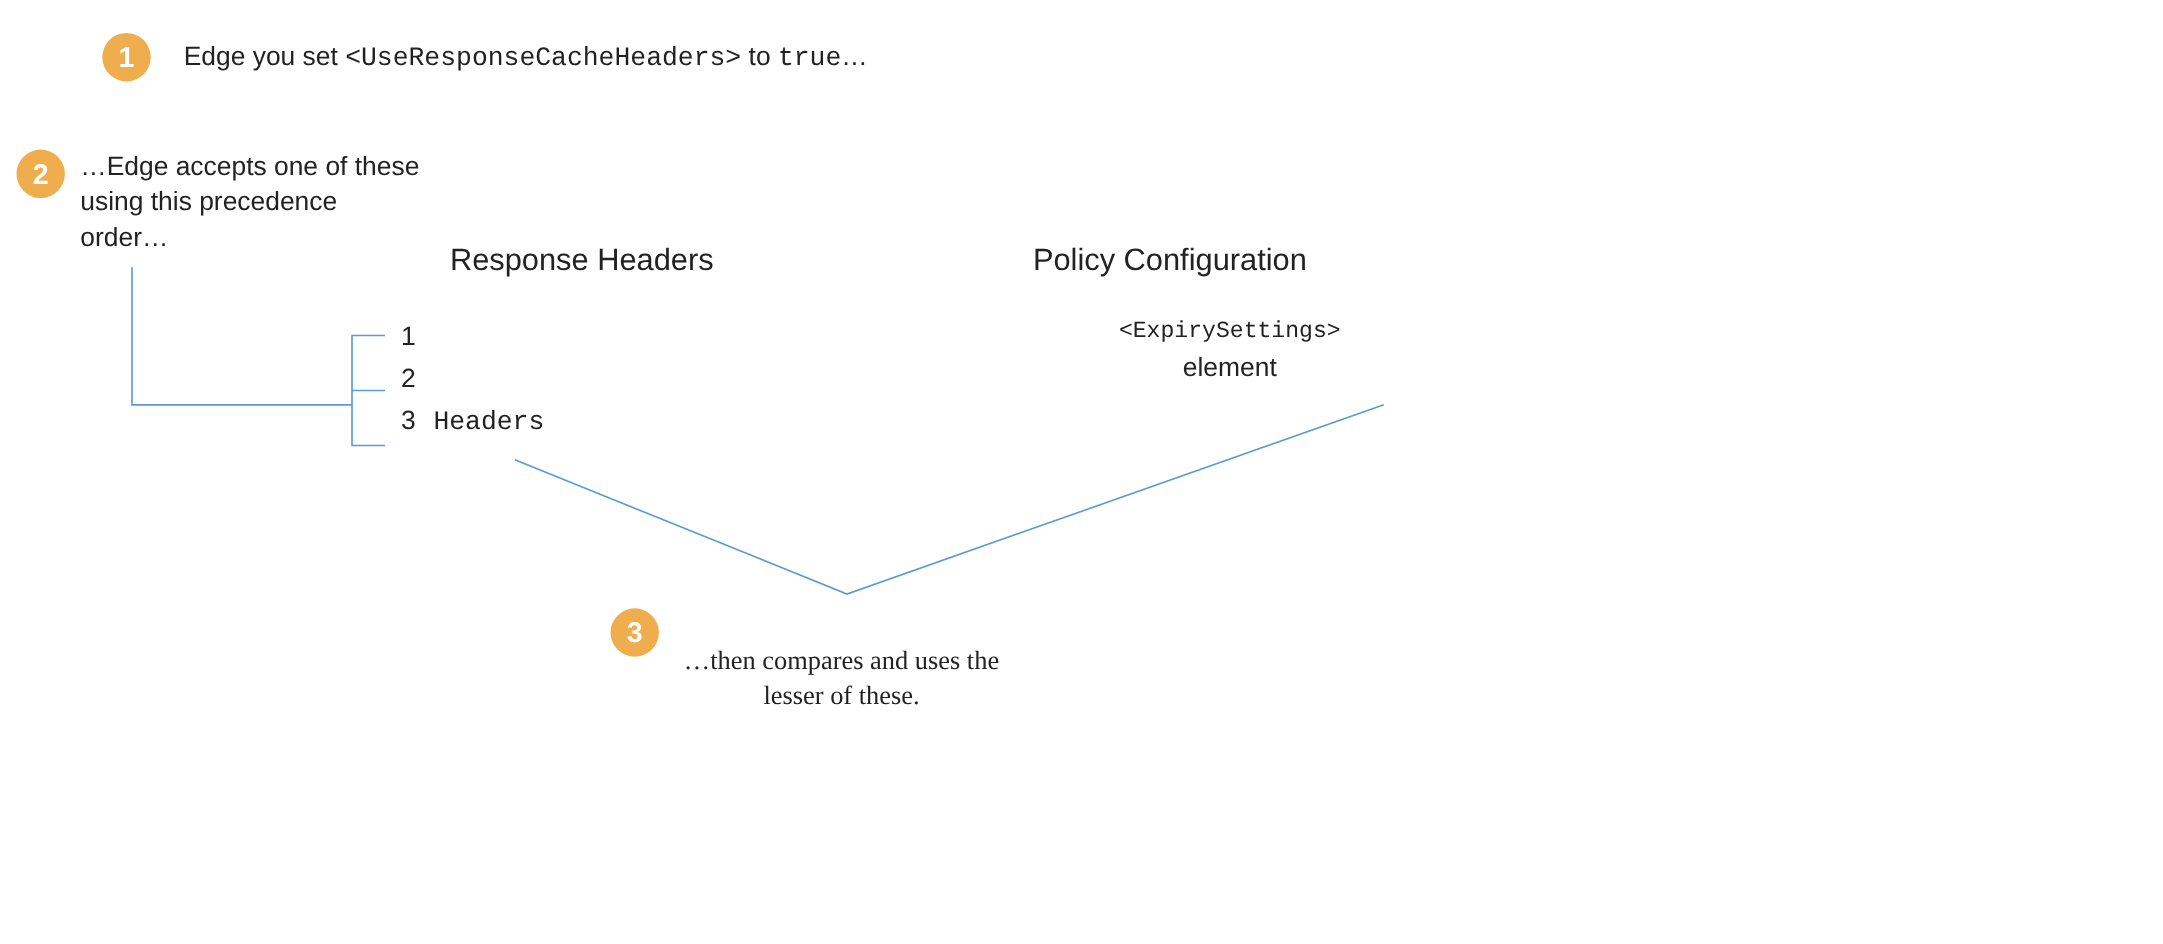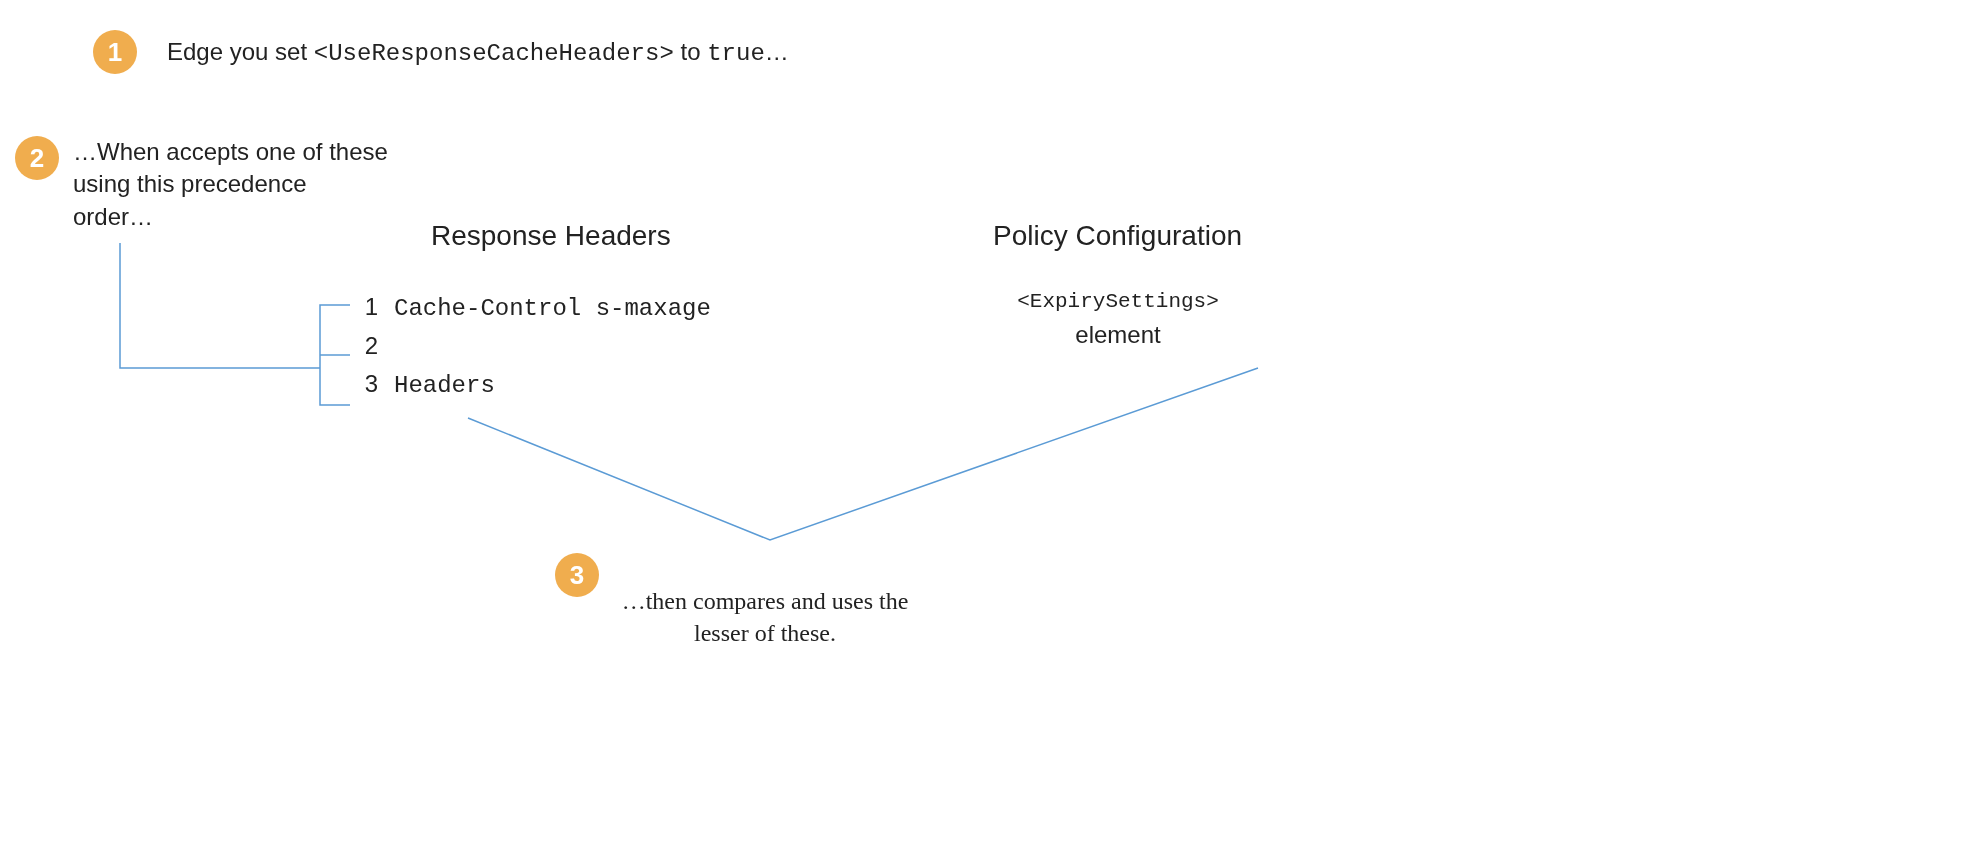--- a/index.html
+++ b/index.html
@@ -61,25 +61,25 @@
       font-family: "Gill Sans", "Gill Sans MT", "Segoe UI", sans-serif;
       max-width: 320px;
     }
     .col-heading {
       position: absolute;
       font-size: 28px;
       font-family: "Gill Sans", "Gill Sans MT", "Segoe UI", sans-serif;
     }
     .heading-response {
       top: 220px;
-      left: 431px;
+      left: 409px;
     }
     .heading-policy {
       top: 220px;
-      left: 993px;
+      left: 939px;
     }
     .headers-list {
       position: absolute;
       top: 293px;
       left: 360px;
       display: flex;
       flex-direction: column;
       gap: 10px;
     }
     .headers-list .row {
@@ -135,38 +135,37 @@
 
 <div class="step1">
   <span class="badge">1</span>
   <span class="step1-text">
     <span>Edge you set </span><span class="mono">&lt;UseResponseCacheHeaders&gt;</span><span> to </span><span class="mono">true</span><span>…</span>
   </span>
 </div>
 
 <div class="step2">
   <span class="badge">2</span>
-  <div class="step2-text">…When accepts one of these using this precedence order…</div>
+  <div class="step2-text">…Edge accepts one of these using this precedence order…</div>
 </div>
 
 <svg class="connector" style="top:0;left:0;width:400px;height:450px">
 
   <path d="M 120 243 L 120 368 L 320 368" stroke="#5B9BD5" stroke-width="1.5" fill="none"></path>
 
   <path d="M 350 305 L 320 305 L 320 405 L 350 405" stroke="#5B9BD5" stroke-width="1.5" fill="none"></path>
   <path d="M 350 355 L 320 355" stroke="#5B9BD5" stroke-width="1.5" fill="none"></path>
 </svg>
 
 <div class="col-heading heading-response">Response Headers</div>
 <div class="col-heading heading-policy">Policy Configuration</div>
 
 <div class="headers-list">
   <div class="row">
     <span class="num serifish">1</span>
-    <span class="mono">Cache-Control s-maxage</span>
   </div>
   <div class="row">
     <span class="num serifish">2</span>
   </div>
   <div class="row">
     <span class="num serifish">3</span>
     <span class="mono">Headers</span>
   </div>
 </div>
 

